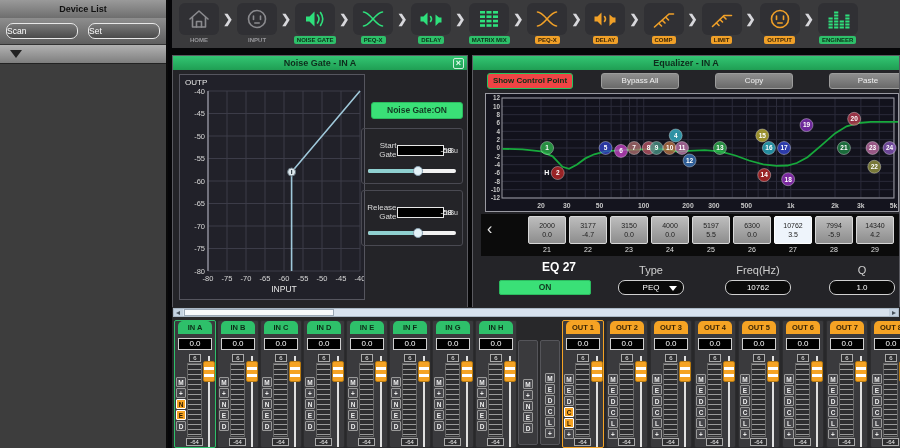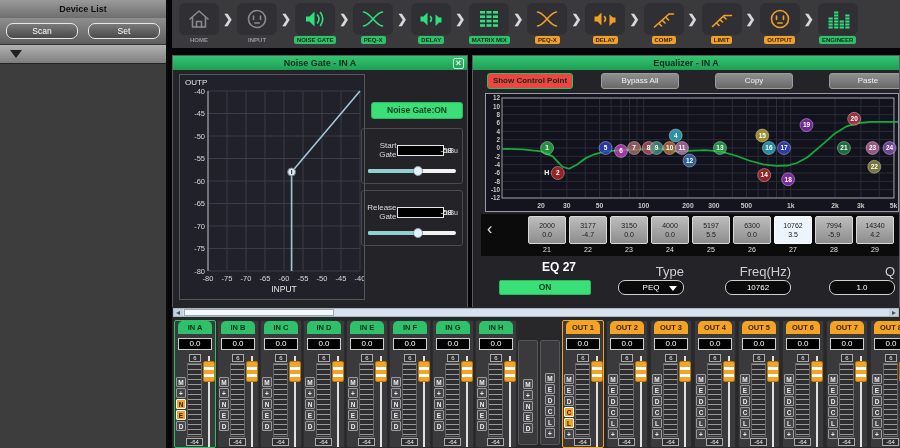--- a/index.html
+++ b/index.html
@@ -4,21 +4,21 @@
 <style>
   * { box-sizing: border-box; margin: 0; padding: 0; }
   html,body { width:900px; height:448px; background:#060608; overflow:hidden;
     font-family:"Liberation Sans", sans-serif; }
   #app { position:relative; width:900px; height:448px; background:#060608; }
 
   
   .sidebar { position:absolute; left:0; top:0; width:168px; height:448px; background:#3d3d3d; border-right:2px solid #0a0a0a; }
   .sb-head { height:18px; background:linear-gradient(#9a9a9a,#6e6e6e); color:#111; font-size:9px; font-weight:bold; text-align:center; line-height:18px; }
   .sb-btnrow { height:26px; background:linear-gradient(#8e8e8e,#5f5f5f); display:flex; align-items:center; justify-content:space-between; padding:0 6px; }
-  .sb-btn { width:72px; height:16px; background:linear-gradient(#7a7a7a,#4a4a4a); border:1px solid #e8e8e8; border-radius:7px; color:#fff; font-size:8.5px; text-align:center; line-height:14px; }
+  .sb-btn { width:72px; height:16px; background:linear-gradient(#7a7a7a,#4a4a4a); border:1px solid #e8e8e8; border-radius:7px; color:#fff; font-size:8.5px; line-height:14px; }
   .sb-treerow { height:20px; background:linear-gradient(#b2b2b2,#7e7e7e); border-top:1px solid #333; border-bottom:1px solid #222; display:flex; align-items:center; }
   .sb-tri { width:0; height:0; margin-left:10px; border-left:6px solid transparent; border-right:6px solid transparent; border-top:8px solid #222; }
 
   
   .toolbar { position:absolute; left:172px; top:0; width:728px; height:48px; background:#3a3a3c; display:flex; align-items:flex-start; padding:3px 2px 0 4px; }
   .tb-item { display:flex; flex-direction:column; align-items:center; width:46px; }
   .tb-ico { width:40px; height:32px; background:#303034; border-radius:6px; display:flex; align-items:center; justify-content:center; }
   .tb-lab { font-size:6px; font-weight:bold; margin-top:1px; padding:1px 3px; border-radius:2px; white-space:nowrap; }
   .lab-off { color:#97979b; }
   .lab-green { background:#2ec06a; color:#0c2e18; }
@@ -50,21 +50,21 @@
   .eq-btn { position:absolute; height:16px; background:linear-gradient(#8e8e8e,#6a6a6a); border:1px solid #9c9c9c; border-radius:3px; color:#f0f0f0; font-size:8px; text-align:center; line-height:14px; }
   .eq-btn.green { background:#ef4444; border-color:#26c35e; color:#0c3018; font-weight:bold; }
   #eq-svg-wrap { position:absolute; left:12px; top:37px; width:414px; height:119px; background:#14141e; border:1px solid #9a9aa2; }
   .band-zone { position:absolute; left:8px; top:158px; width:418px; height:42px; background:#0b0b0b; }
   .band-prev { position:absolute; left:6px; top:6px; color:#e8e8e8; font-size:16px; }
   .band-cell { position:absolute; top:2px; width:38px; height:28px; background:linear-gradient(#bdbdbd,#8d8d8d); border:1px solid #d8d8d8; border-radius:2px; color:#1c1c1c; font-size:7px; text-align:center; padding-top:4px; line-height:9px; }
   .band-cell.sel { background:#eef4fb; border-color:#fff; }
   .band-num { position:absolute; top:32px; width:38px; color:#e0e0e0; font-size:7px; text-align:center; }
   .eq-sel-title { position:absolute; left:36px; top:204px; width:100px; color:#fff; font-size:12px; font-weight:bold; text-align:center; }
   .eq-on { position:absolute; left:26px; top:224px; width:92px; height:15px; background:#3ae077; border:1px solid #2bbb5f; border-radius:2px; color:#123a22; font-size:8.5px; font-weight:bold; text-align:center; line-height:13px; }
-  .eq-flabel { position:absolute; top:208px; color:#cfcfcf; font-size:13px; text-align:right; }
+  .eq-flabel { position:absolute; top:208px; color:#cfcfcf; font-size:11px; text-align:center; }
   .eq-field { position:absolute; top:224px; height:15px; background:#0a0a0a; border:1px solid #d0d0d0; border-radius:7px; color:#fff; font-size:8px; text-align:center; line-height:13px; }
   .dd-arrow { position:absolute; right:6px; top:5px; width:0; height:0; border-left:4px solid transparent; border-right:4px solid transparent; border-top:5px solid #fff; }
 
   
   .bottom { position:absolute; left:172px; top:307px; width:728px; height:141px; background:#28282a; overflow:hidden; }
   .hscroll { position:absolute; left:1px; top:1px; width:726px; height:9px; background:#d7e2ee; border:1px solid #aab8c6; }
   .hs-arrow { position:absolute; top:0; width:9px; height:7px; background:#c4d2e0; }
   .hs-arrow.l { left:0; } .hs-arrow.r { right:0; }
   .hs-tri { position:absolute; top:1.5px; width:0; height:0; border-top:2px solid transparent; border-bottom:2px solid transparent; }
   .hs-arrow.l .hs-tri { left:2px; border-right:4px solid #46505a; }

